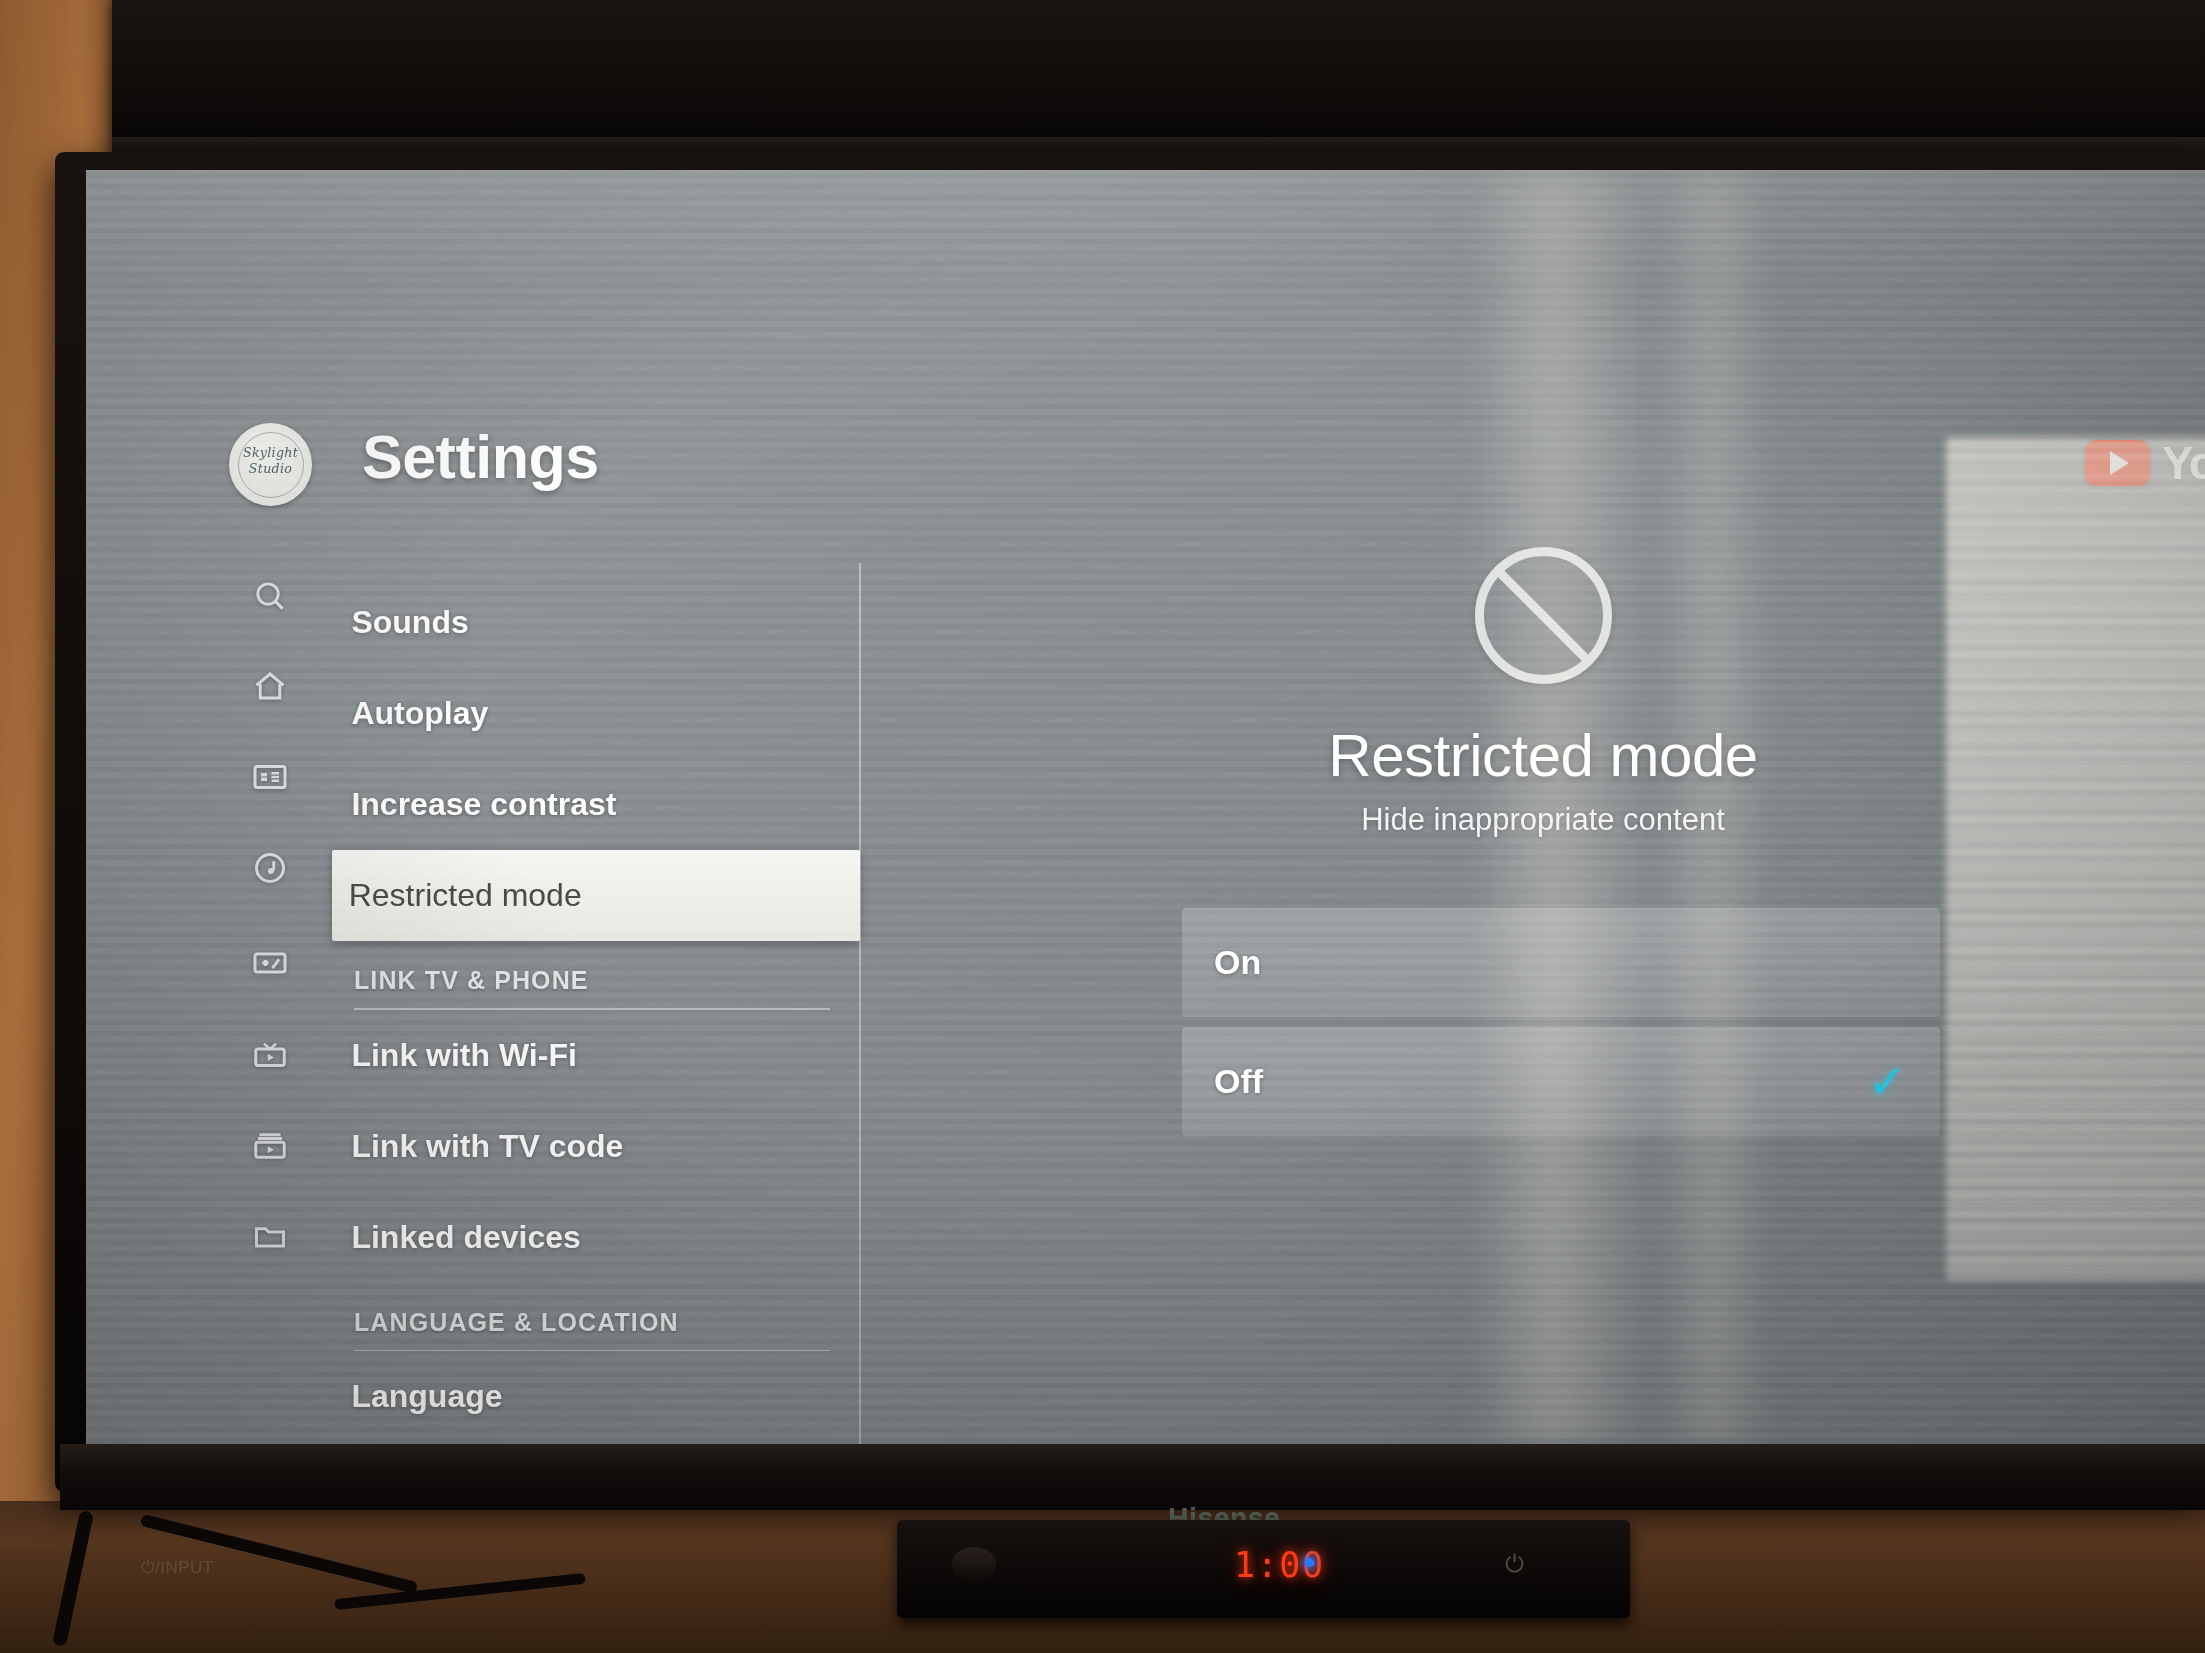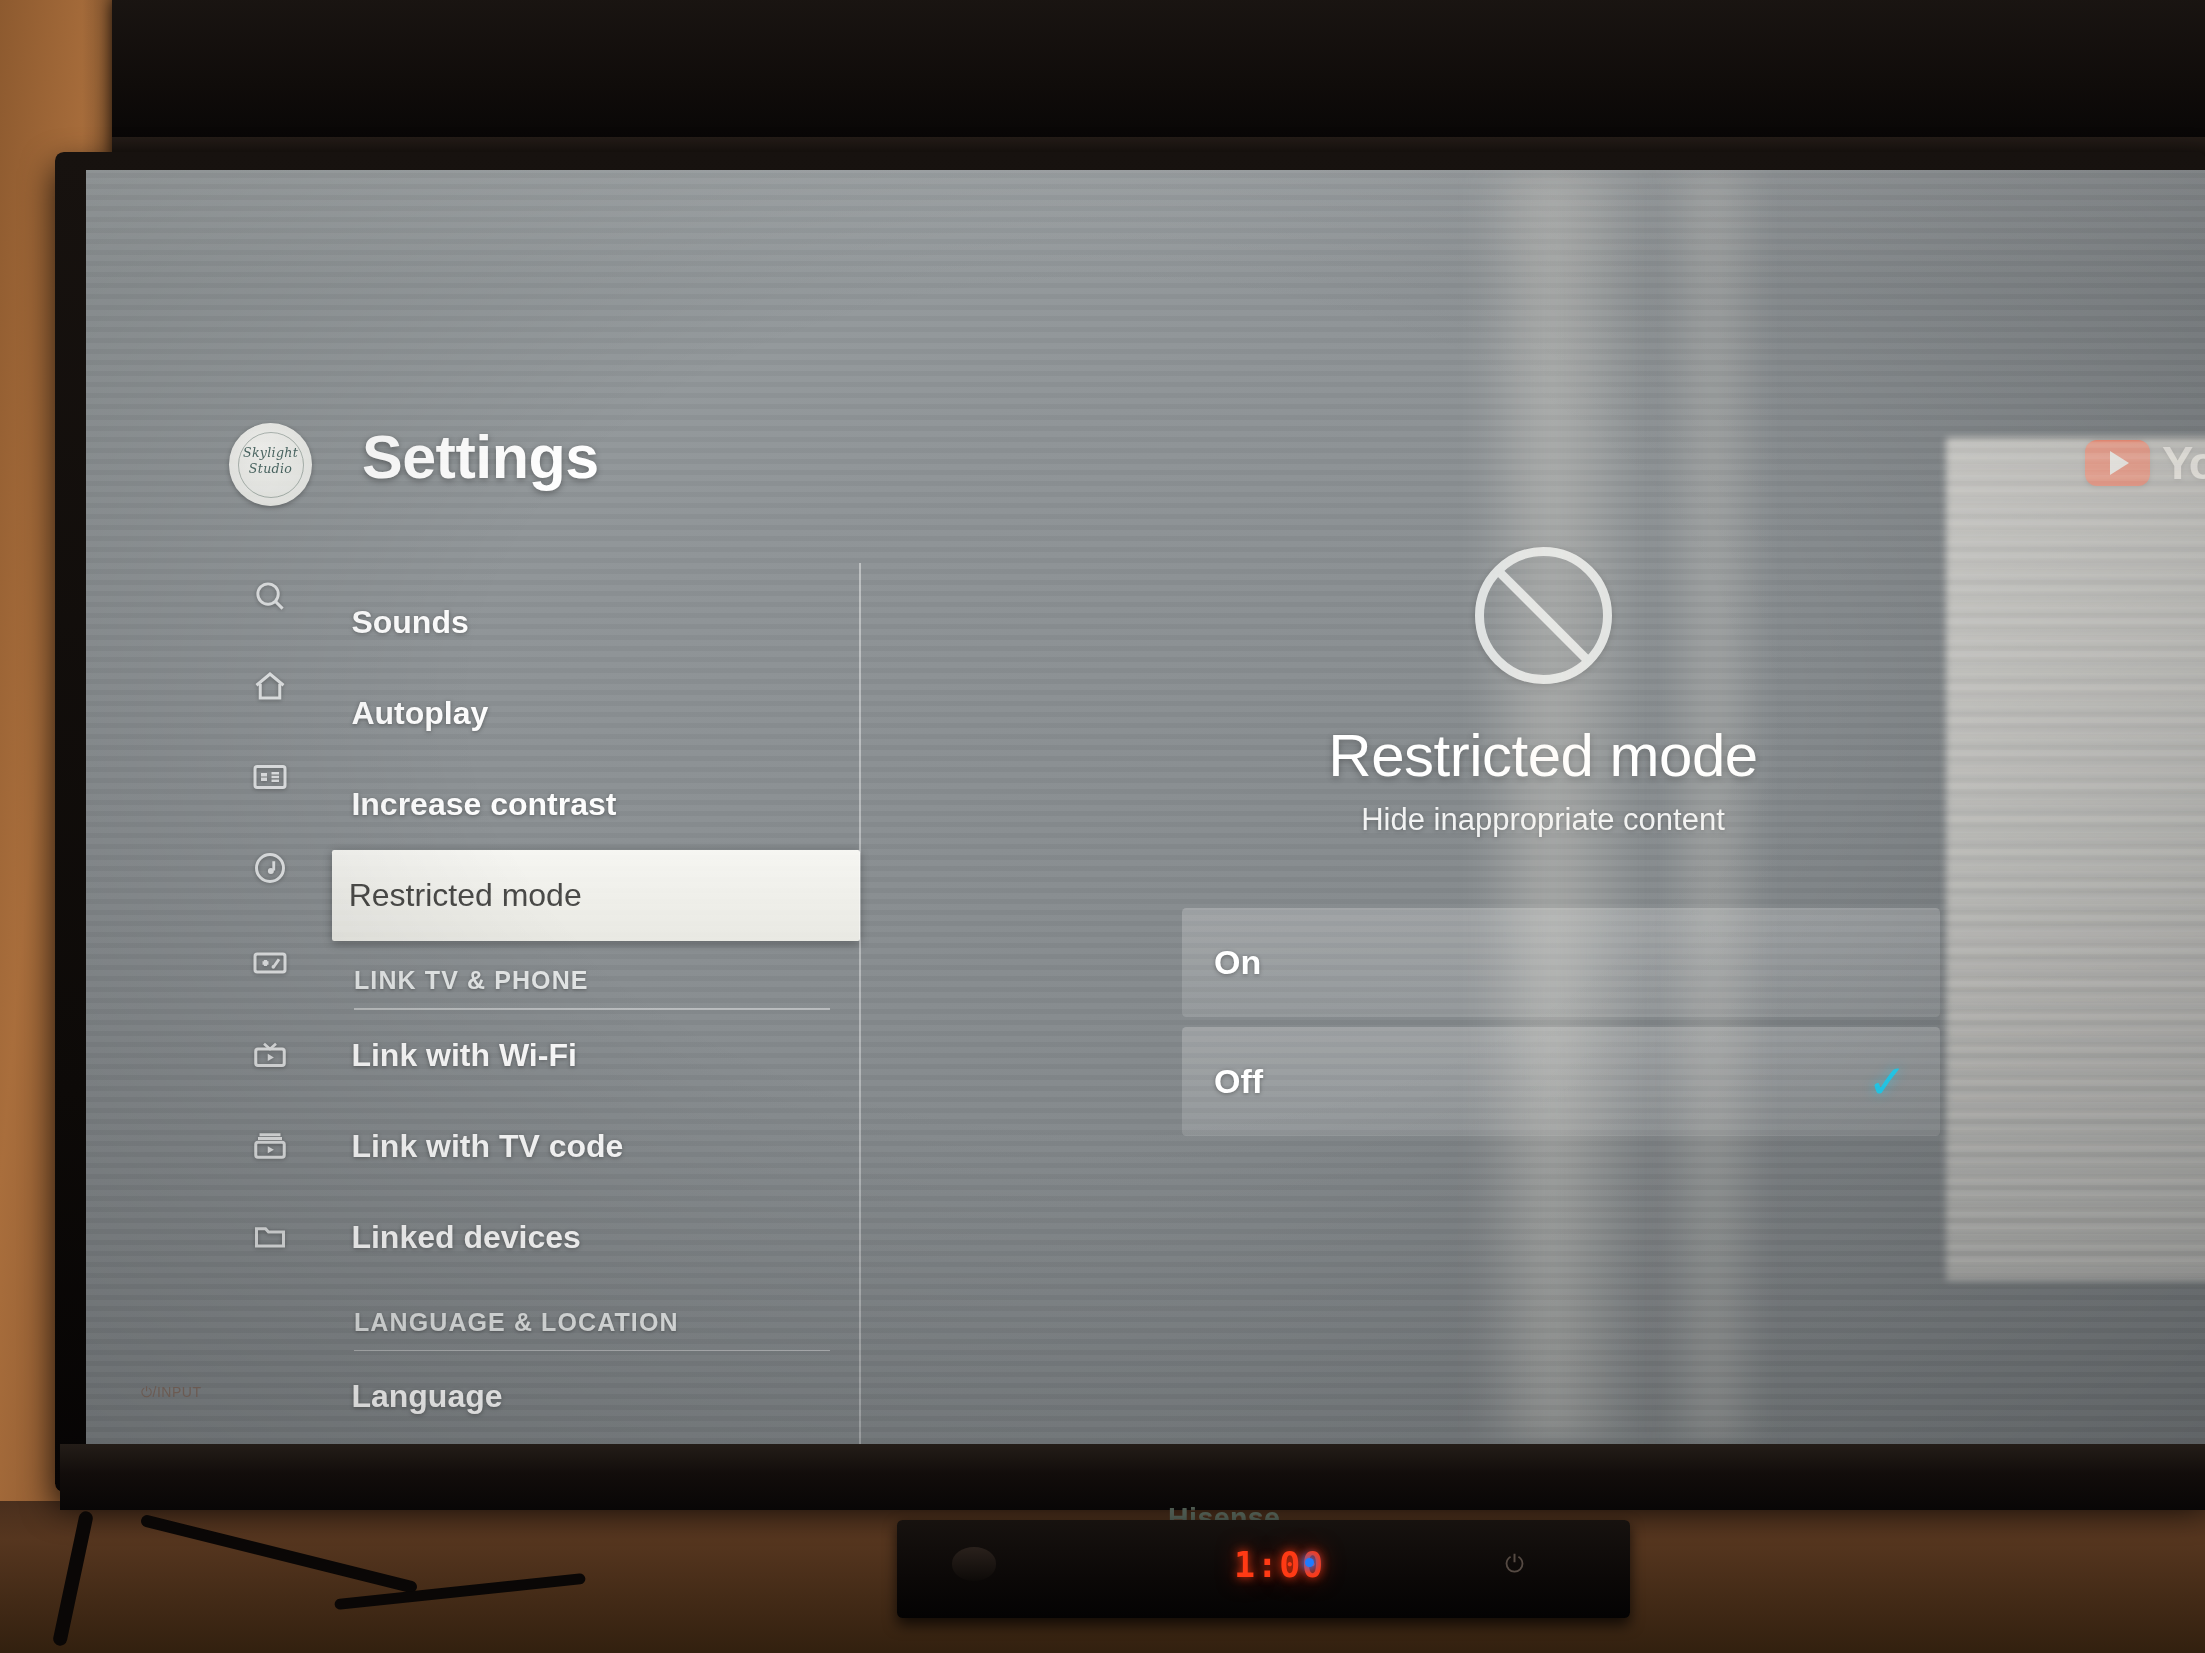--- a/index.html
+++ b/index.html
@@ -38,34 +38,34 @@
   .screen { position:absolute; left:86px; top:170px; width:2122px; height:1274px;
     background:#8a8f92; overflow:hidden;
     box-shadow: inset 0 0 66px rgba(0,0,0,.22); }
 
   
   .bezel-bottom { position:absolute; left:60px; top:1444px; width:2145px; height:66px;
     background:linear-gradient(180deg,#241d18 0%,#120d0b 45%,#080606 100%); }
   .brand { position:absolute; left:1168px; top:1455px; width:197px; height:34px;
     color:#4d5a50; font-size:28.4px; font-weight:700; letter-spacing:0.5px;
     text-shadow:0 0.5px 0.5px rgba(255,255,255,.12);margin-top:46px; }
-  .input-label { position:absolute; left:141px; top:1384px;
-    color:#6b5347; font-size:14px; letter-spacing:0.5px; opacity:.75; }
+  .input-label { position:absolute; left:141px; top:1558px;
+    color:#6b5347; font-size:17px; letter-spacing:0.5px; opacity:.75; }
   .table2 { position:absolute; left:0; top:1501px; width:2205px; height:153px;
     background:linear-gradient(180deg,#4a2f1d 0%,#56361f 25%,#32200f 100%); }
 
   
   .stb { position:absolute; left:897px; top:1520px; width:733px; height:98px;
     background:linear-gradient(180deg,#17120f 0%,#0b0807 60%,#040303 100%);
     border-radius:5.5px; box-shadow:0 6.6px 14.2px rgba(0,0,0,.7); }
   .stb-knob { position:absolute; left:952px; top:1547px; width:44px; height:34px;
     background:linear-gradient(180deg,#2a211c,#0d0a08); border-radius:22px/16.4px; }
   .clock { position:absolute; left:1234px; top:1545px;
     color:#ff3a14; font-family:"DejaVu Sans Mono", monospace;
-    font-size:35px; font-weight:700; letter-spacing:1.6px;
+    font-size:35px; font-weight:400; letter-spacing:1.6px;
     text-shadow:0 0 9.8px rgba(255,60,20,.9), 0 0 22px rgba(255,40,10,.5); }
   .clock-dot { position:absolute; left:1305px; top:1558px; width:9.3px; height:9.3px;
     border-radius:50%; background:#1f7bff;
     box-shadow:0 0 8.8px 2.7px rgba(40,120,255,.85); }
   .stb-power { position:absolute; left:1505px; top:1550px;
     color:#6e6057; font-size:24px; opacity:.75; }
   .cable { position:absolute; background:#0a0706; border-radius:22px; }
 
   
   .ui { position:absolute; inset:0;

